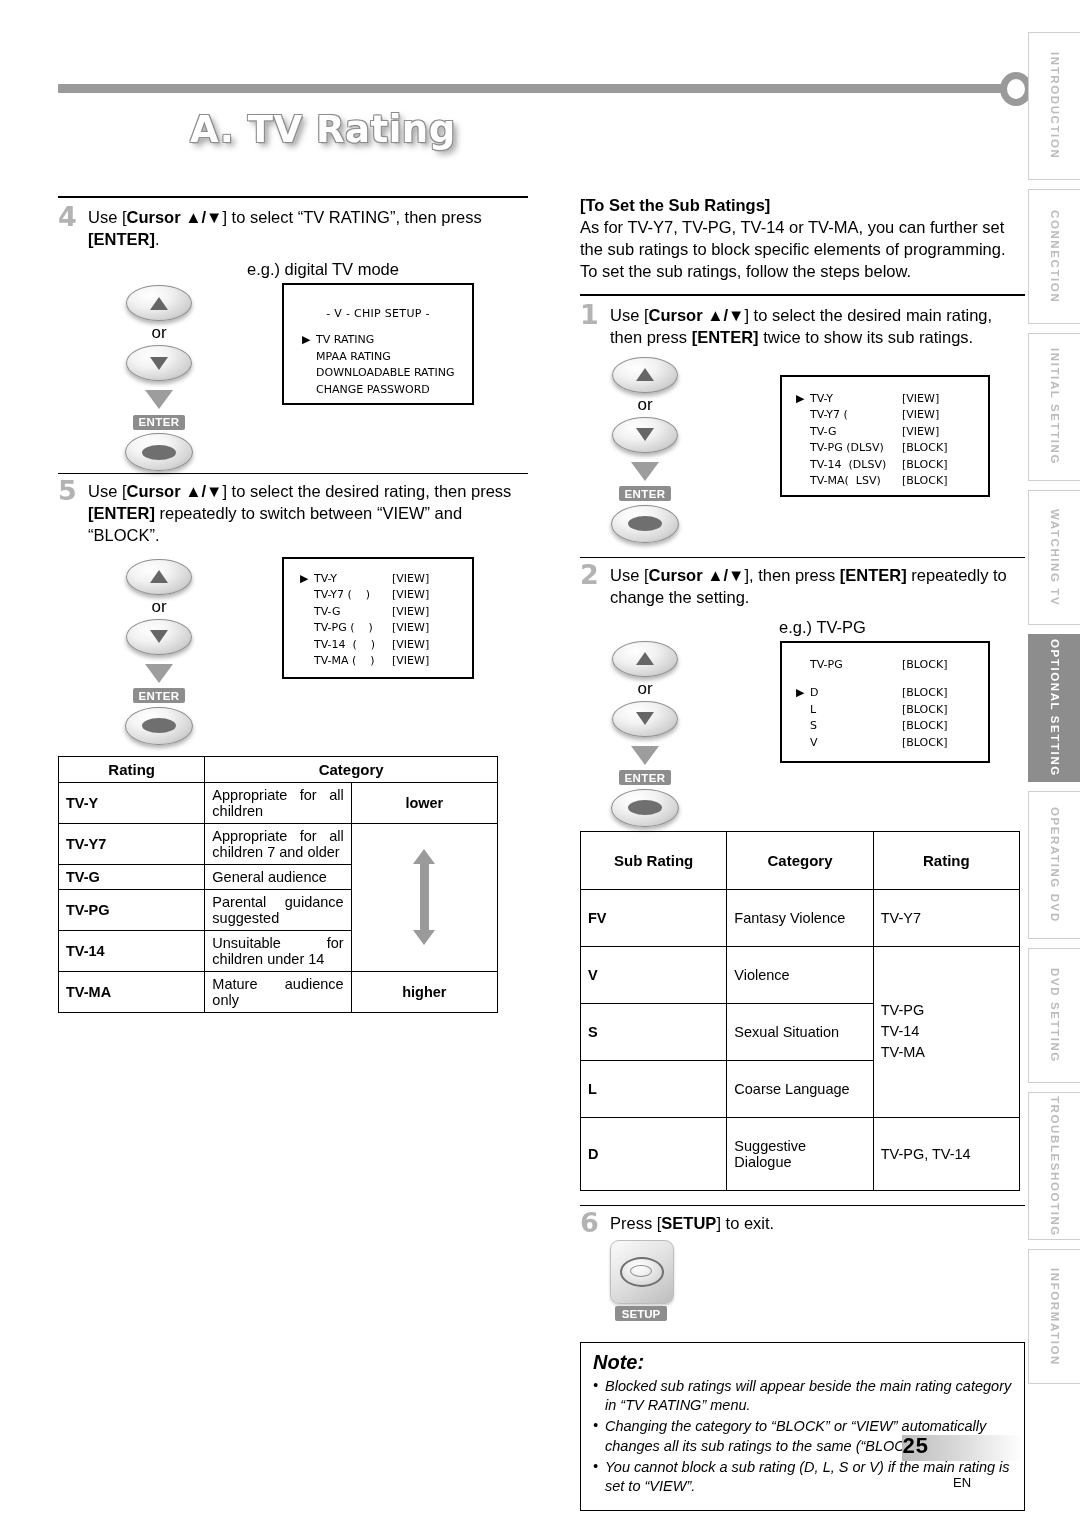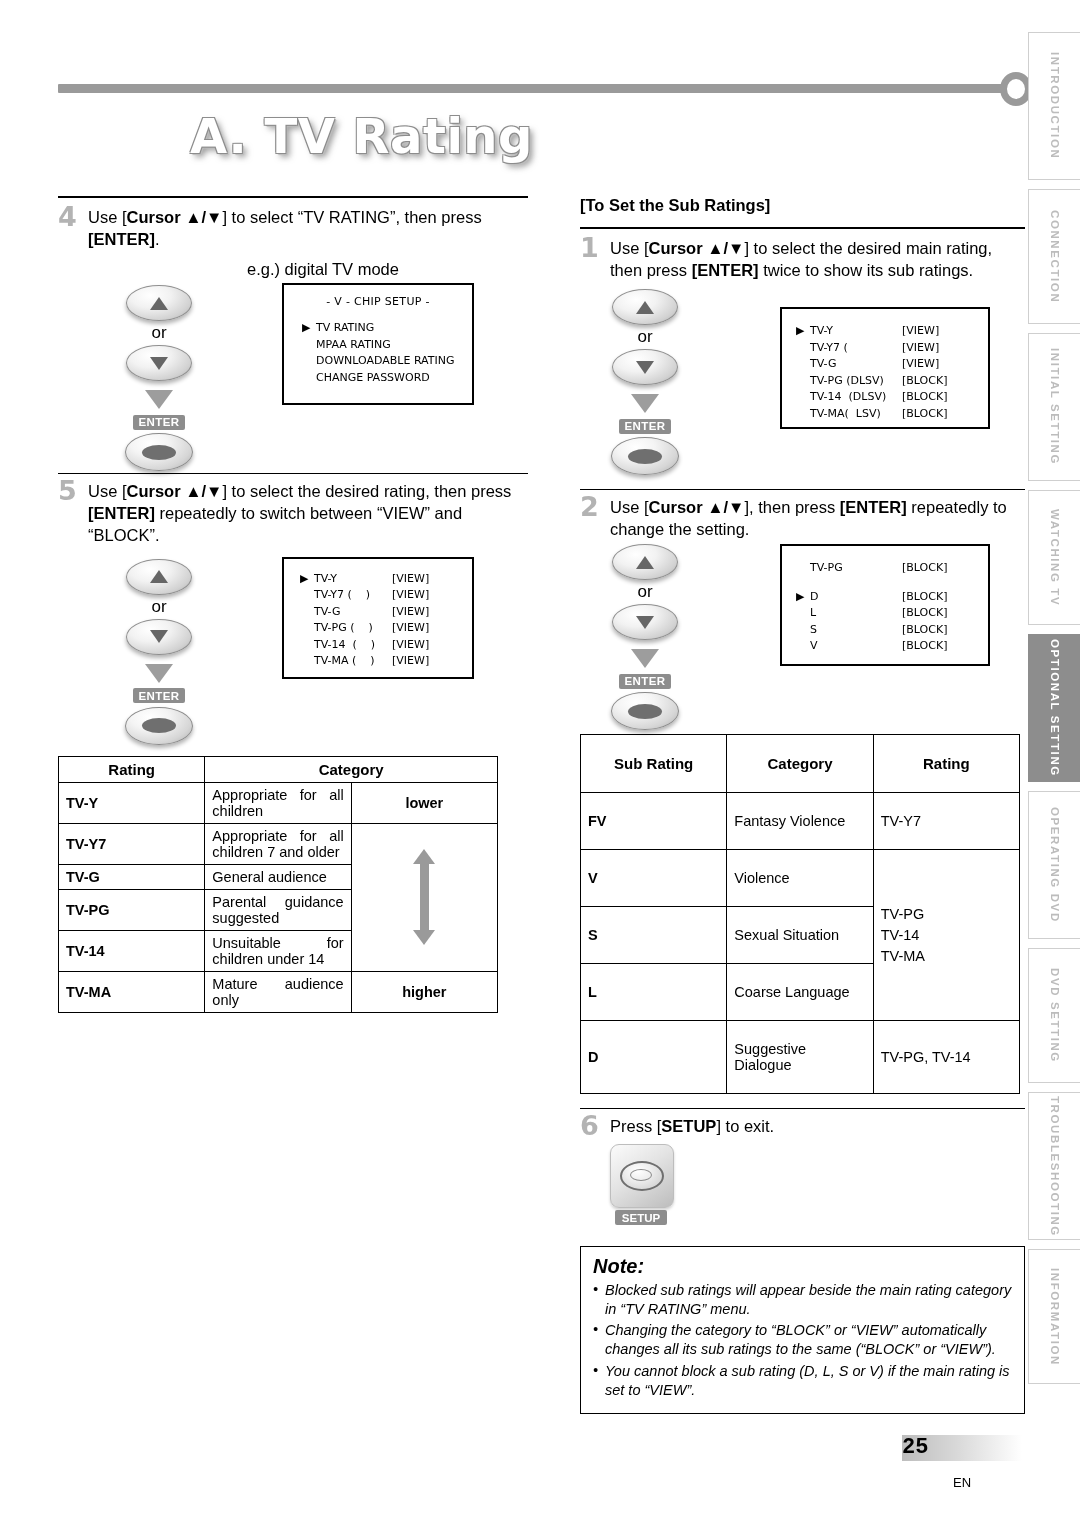--- a/index.html
+++ b/index.html
@@ -12,21 +12,21 @@
 
   
   .toprule{position:absolute;left:58px;top:84px;width:960px;height:9px;
     background:#9a9a9a;border-radius:1px;}
   .topring{position:absolute;left:1000px;top:72px;width:32px;height:34px;
     border:7px solid #9a9a9a;border-radius:50%;box-sizing:border-box;background:#fff;}
 
   
   .chapter-title{
     position:absolute;left:190px;top:108px;
-    font-size:48px;font-weight:bold;letter-spacing:.5px;
+    font-size:37px;font-weight:bold;letter-spacing:.5px;
     color:#fff;
     text-shadow:
       -1px -1px 0 #8d8d8d, 1px -1px 0 #8d8d8d, -1px 1px 0 #8d8d8d, 1px 1px 0 #8d8d8d,
       2px 2px 1px #bdbdbd, 4px 4px 6px rgba(120,120,120,.75);
     font-family:"DejaVu Sans",sans-serif;
   }
 
   
   .col-left{position:absolute;left:58px;top:196px;width:470px;}
   .col-right{position:absolute;left:580px;top:196px;width:445px;}
@@ -77,21 +77,21 @@
     display:flex;align-items:center;justify-content:center;margin:0 auto;
   }
   .btn-enter .inner{width:34px;height:15px;border-radius:50%;background:#6f6f6f;}
 
   
   .tvbox{
     border:2px solid #000;background:#fff;
     font-family:"DejaVu Sans",sans-serif;
     position:relative;box-sizing:border-box;
   }
-  .tv-title{text-align:center;font-size:11px;letter-spacing:.3px;margin:10px 0 12px 0;}
+  .tv-title{text-align:center;font-size:11px;letter-spacing:.3px;margin:22px 0 12px 0;}
   .tv-list{font-size:11px;line-height:1.5;}
   .tv-row{display:flex;white-space:pre;}
   .tv-cursor{width:14px;display:inline-block;}
   .tv-label{display:inline-block;}
   .tv-val{display:inline-block;}
 
   
   table{border-collapse:collapse;font-size:14.5px;}
   .tbl1{width:440px;table-layout:fixed;}
   .tbl1 th,.tbl1 td{border:1.2px solid #000;padding:4px 7px;vertical-align:middle;}
@@ -285,20 +285,21 @@
         <td class="cat">Mature audience only</td>
         <td class="arrowcell">higher</td>
       </tr>
     </tbody>
       </table>
   </div>
 
   <div class="col-right">
 
     <div style="font-size:16.5px;font-weight:bold;margin-bottom:1px;">[To Set the Sub Ratings]</div>
+    <div style="font-size:16.5px;line-height:1.34;">As for TV-Y7, TV-PG, TV-14 or TV-MA, you can further set the sub ratings to block specific elements of programming. To set the sub ratings, follow the steps below.</div>
 
     <hr class="hr-thick" style="margin-top:12px;">
 
     <div class="step">
       <span class="num">1</span>
       <p>
         <span>Use [</span><span class="b">Cursor ▲/▼</span><span>] to select the desired main rating, then press </span><span class="b">[ENTER]</span><span> twice to show its sub ratings.</span>
       </p>
     </div>
 
@@ -332,20 +333,21 @@
 
     <hr class="hr-thin">
 
     <div class="step">
       <span class="num">2</span>
       <p>
         <span>Use [</span><span class="b">Cursor ▲/▼</span><span>], then press </span><span class="b">[ENTER]</span><span> repeatedly to change the setting.</span>
       </p>
     </div>
 
+    <div class="eg" style="margin-left:40px;">e.g.) TV-PG</div>
 
     <div style="position:relative;height:190px;">
       <div class="cluster" style="position:absolute;left:20px;top:0;">
         <div class="btn-oval">
             <span class="tri-up"></span>
           </div>
         <div class="or">or</div>
         <div class="btn-oval">
             <span class="tri-dn"></span>
           </div>

